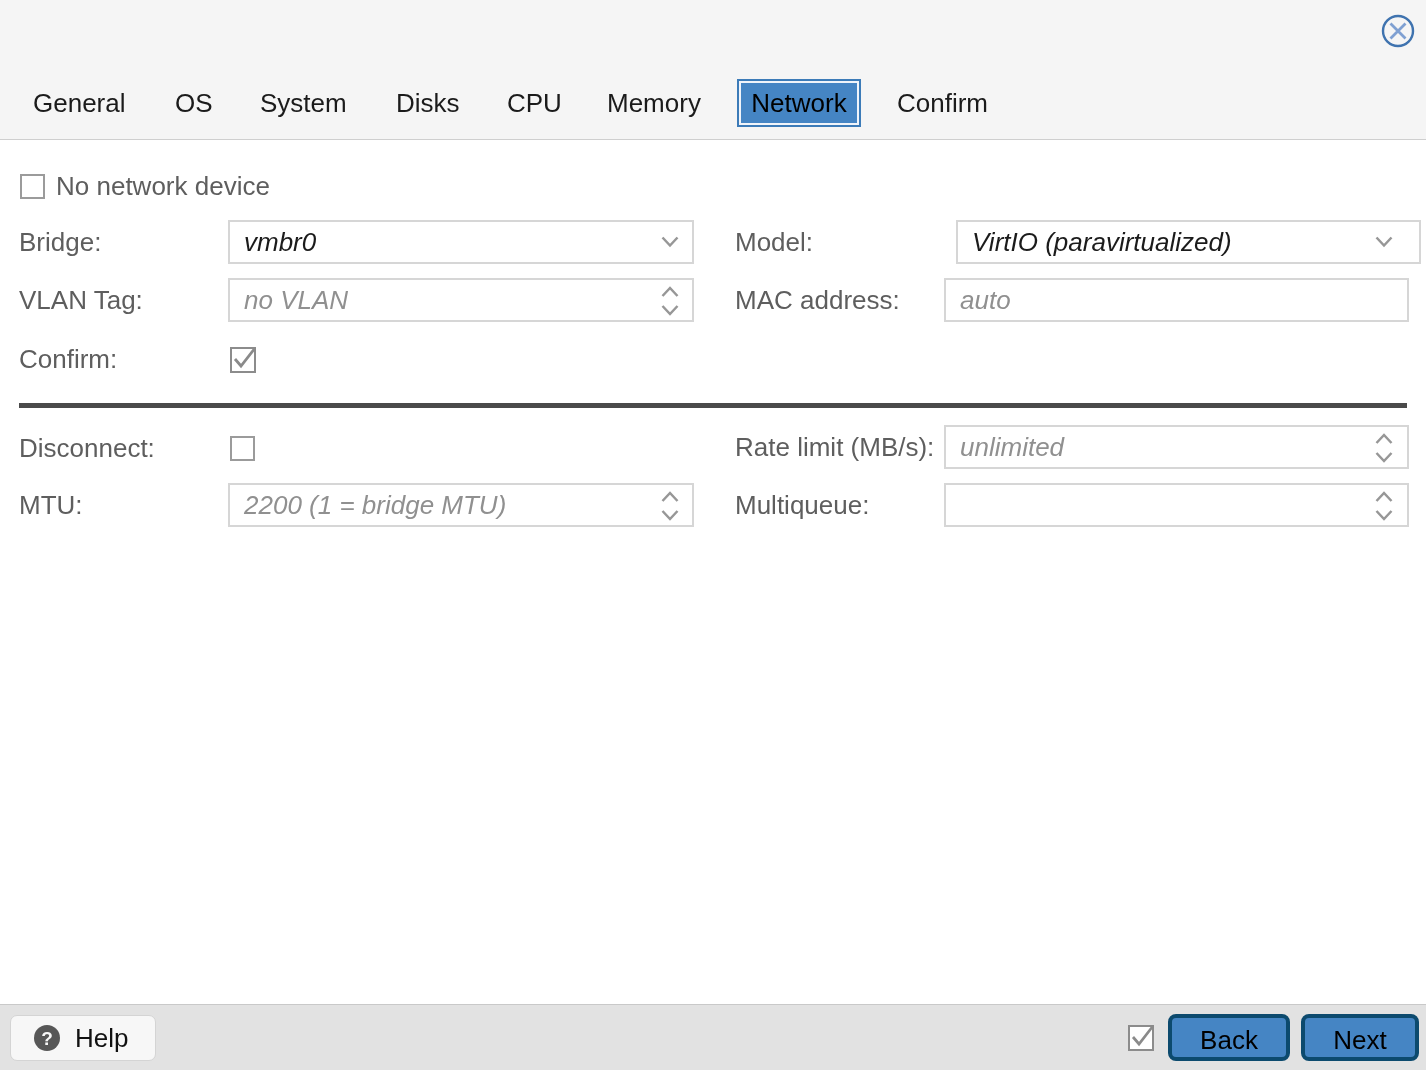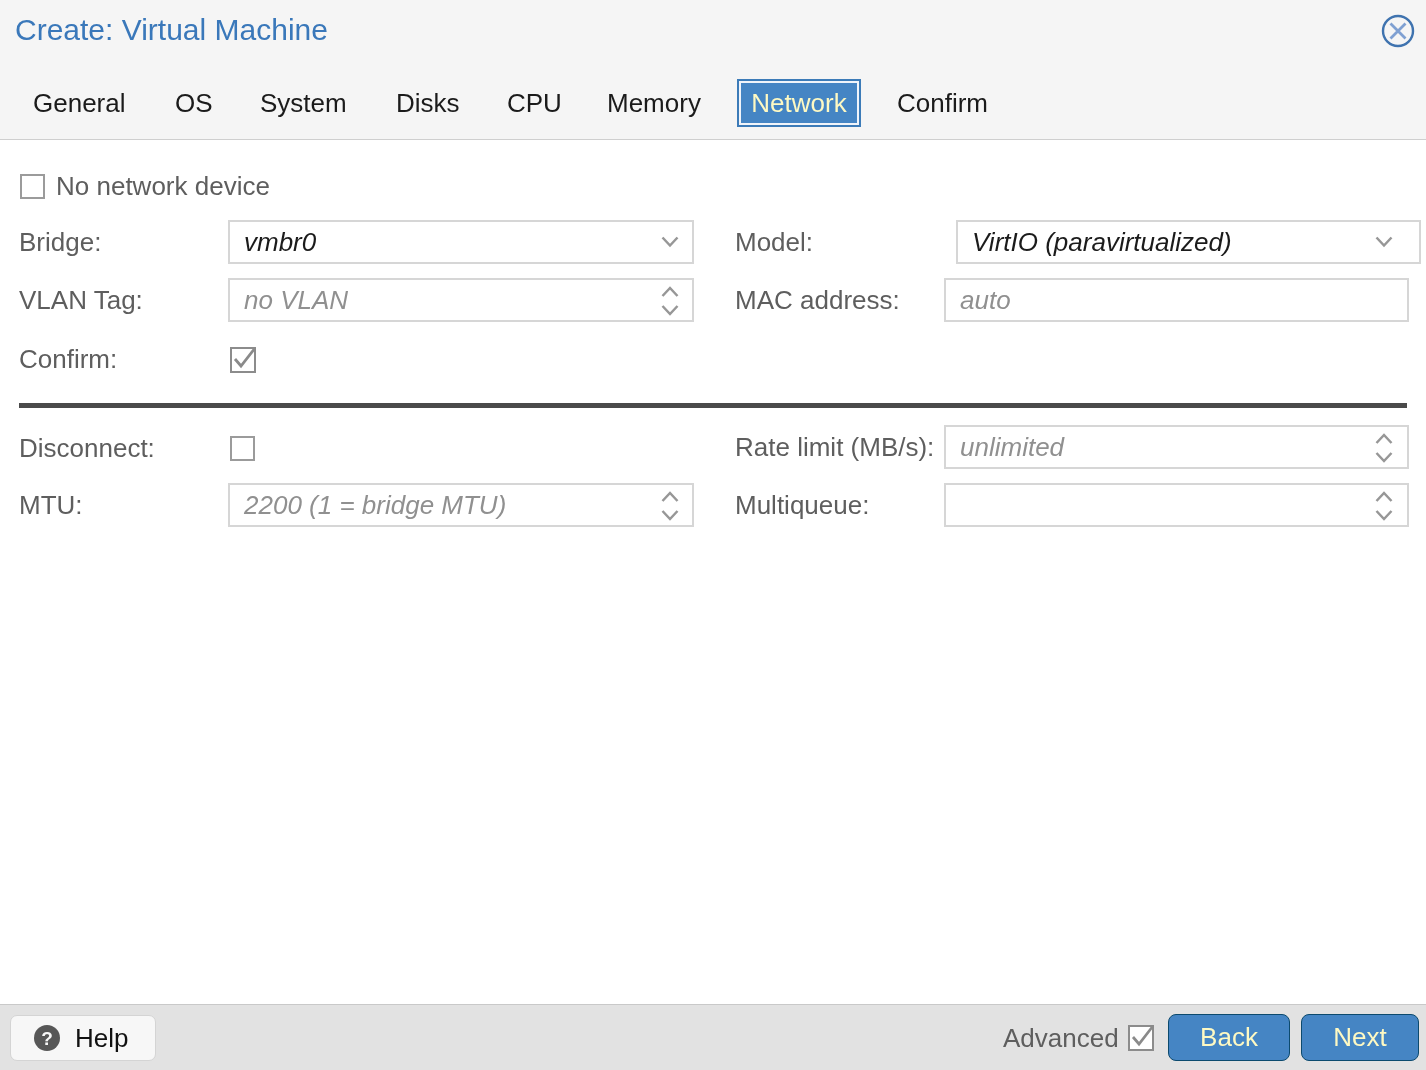--- a/index.html
+++ b/index.html
@@ -2,41 +2,40 @@
 <html><head>
 <meta charset="utf-8">
 <style>
   * { margin:0; padding:0; box-sizing:border-box; }
   html,body { width:1426px; height:1070px; background:#fff; font-family:"Liberation Sans", sans-serif; overflow:hidden; }
   .abs { position:absolute; }
   
   #header { position:absolute; left:0; top:0; width:1426px; height:140px; background:#f5f5f5; border-bottom:1px solid #cfcfcf; }
   #title { position:absolute; left:15px; top:13px; font-size:30px; color:#3a78ba; }
   .tab { position:absolute; top:79px; height:48px; line-height:48px; font-size:26px; color:#1b1b1b; white-space:nowrap; }
-  #tab-active { position:absolute; left:737px; top:79px; width:124px; height:48px; background:#4585c4; border:2px solid #3c7bb8; box-shadow:inset 0 0 0 2px #f0f4fa; color:#fef9c3; font-size:26px; text-align:center; line-height:44px; }
+  #tab-active { position:absolute; left:737px; top:79px; width:124px; height:48px; background:#4585c4; border:2px solid #3c7bb8; box-shadow:inset 0 0 0 2px #f0f4fa; color:#000000; font-size:26px; text-align:center; line-height:44px; }
   
   .label { position:absolute; font-size:26px; color:#5e5e5e; white-space:nowrap; }
   .field { position:absolute; width:466px; height:44px; background:#fff; border:2px solid #d6d6d6; font-size:26px; line-height:40px; padding-left:14px; white-space:nowrap;font-style:italic; }
   .field.r { width:465px; }
   .value { color:#1b1b1b; }
   .placeholder { color:#909090; }
   .cb { position:absolute; width:25px; height:25px; background:#fff; border:2px solid #9b9b9b; }
   .trig { position:absolute; }
   #sep { position:absolute; left:19px; top:403px; width:1388px; height:5px; background:#4a4a4a; }
   
   #footer { position:absolute; left:0; top:1004px; width:1426px; height:66px; background:#e2e2e2; border-top:1px solid #c9c9c9; }
   #help { position:absolute; left:10px; top:10px; width:146px; height:46px; background:#f7f7f7; border:1px solid #d4d4d4; border-radius:7px; }
   #help .txt { position:absolute; left:64px; top:0; height:44px; line-height:44px; font-size:26px; color:#111; }
   #adv { position:absolute; left:1003px; top:0px; height:66px; line-height:66px; font-size:26px; color:#5e5e5e; }
-  .btn { position:absolute; top:9px; height:47px; background:#4585c4; border:1px solid #0c4a6e; border-radius:8px; color:#fef9c3; font-size:26px; text-align:center; line-height:44px; }
+  .btn { position:absolute; top:9px; height:47px; background:#4585c4; border:4px solid #0c4a6e; border-radius:8px; color:#000000; font-size:26px; text-align:center; line-height:44px; }
 </style>
 </head>
 <body>
 <div id="header">
-  <div id="title">Create: Virtual Machine</div>
   <svg class="abs" style="left:1381px; top:14px;" width="34" height="34" viewBox="0 0 34 34">
     <circle cx="17" cy="17" r="15" fill="none" stroke="#3f73af" stroke-width="2.4"></circle>
     <path d="M9.5 9.5 L24.5 24.5 M24.5 9.5 L9.5 24.5" stroke="#7fa0d2" stroke-width="2.8" fill="none"></path>
   </svg>
   <div class="tab" style="left:33px;">General</div>
   <div class="tab" style="left:175px;">OS</div>
   <div class="tab" style="left:260px;">System</div>
   <div class="tab" style="left:396px;">Disks</div>
   <div class="tab" style="left:507px;">CPU</div>
   <div class="tab" style="left:607px;">Memory</div>
@@ -102,20 +101,19 @@
 </svg>
 
 <div id="footer">
   <div id="help">
     <svg class="abs" style="left:23px; top:9px;" width="26" height="26" viewBox="0 0 26 26">
       <circle cx="13" cy="13" r="13" fill="#575757"></circle>
       <text x="13" y="19.5" text-anchor="middle" font-size="19" font-weight="bold" fill="#f7f7f7" font-family="Liberation Sans">?</text>
     </svg>
     <div class="txt">Help</div>
   </div>
-  <div id="adv">Advanced</div>
   <div class="cb" style="left:1128px; top:20px; width:26px; height:26px; border-color:#8c8c8c;"></div>
   <svg class="trig" style="left:1128px; top:17px;" width="29" height="29" viewBox="0 0 29 29">
       <path d="M5 15 L11 22 L25 4" fill="none" stroke="#8a8a8a" stroke-width="2.7"></path>
     </svg>
   <div class="btn" style="left:1168px; width:122px;">Back</div>
   <div class="btn" style="left:1301px; width:118px;">Next</div>
 </div>
 
 </body></html>

